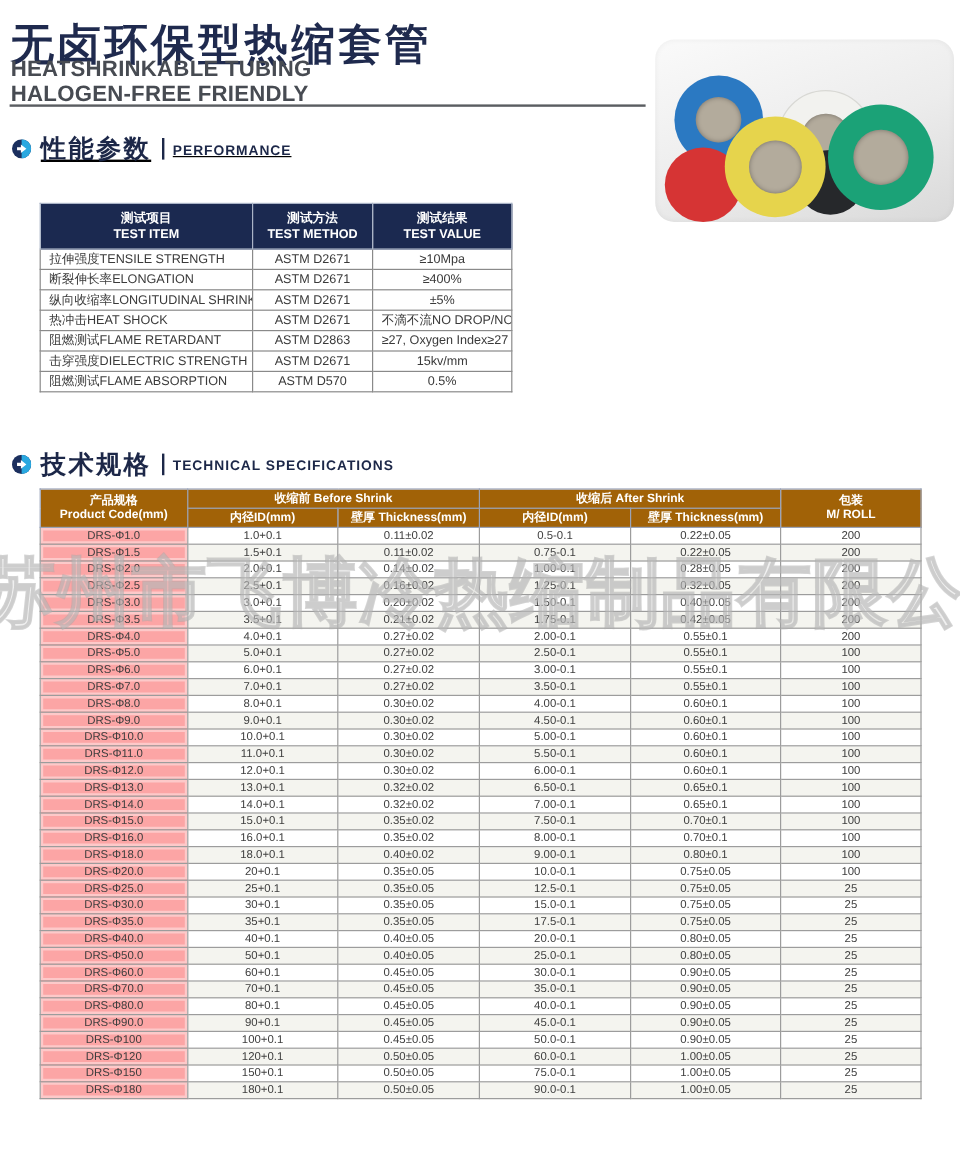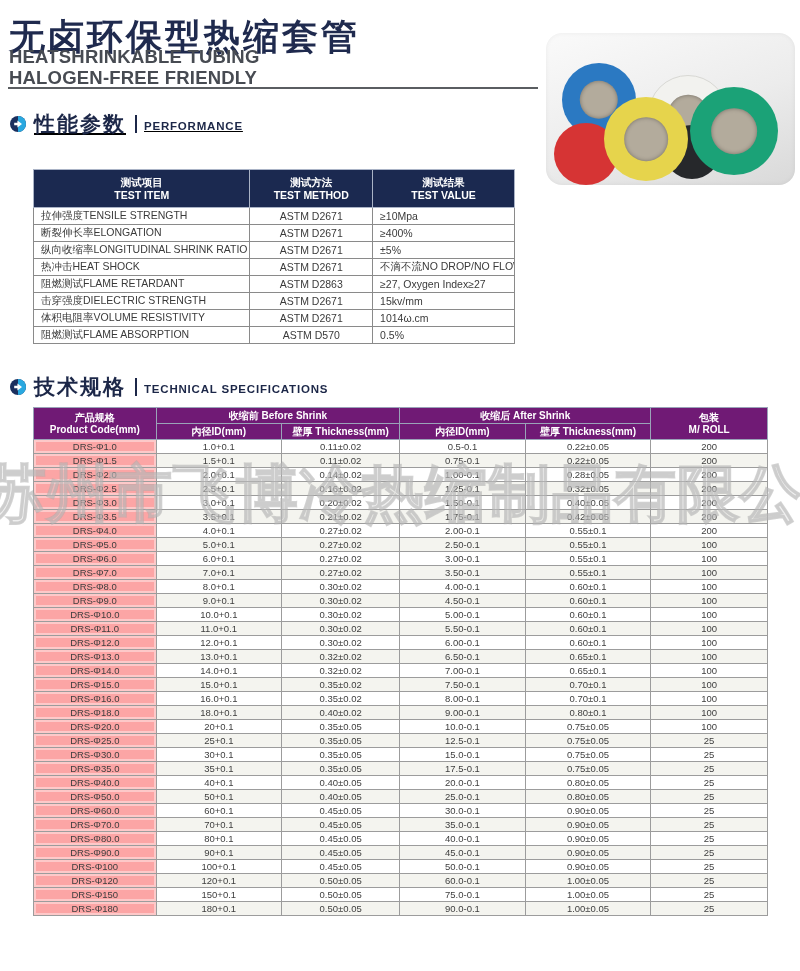--- a/index.html
+++ b/index.html
@@ -29,37 +29,37 @@
     width:52%;height:52%;border-radius:50%;background:#b3ab9c;
     box-shadow:inset 0 0 4px rgba(0,0,0,0.35);
   }
   
   .section-head{position:absolute;display:flex;align-items:center;}
   .section-head .cn{font-size:21px;font-weight:bold;color:#1c2748;letter-spacing:2px;margin-left:8px;}
   .section-head .sep{width:2px;height:18px;background:#1c2748;margin:0 7px 0 9px;}
   .section-head .en{font-size:11.5px;font-weight:bold;color:#1c2748;letter-spacing:0.8px;margin-top:4px;}
   
   table{border-collapse:collapse;position:absolute;}
-  .perf-table{left:33px;top:169px;width:482px;table-layout:fixed;}
+  .perf-table{left:33px;top:169px;width:394px;table-layout:fixed;}
   .perf-table th{
     background:#1b2950;color:#ffffff;font-size:10.5px;font-weight:bold;
     height:37px;line-height:13px;border:1px solid #aab3c6;padding:0;
   }
   .perf-table td{
     font-size:10.5px;color:#3a3a3a;height:16px;border:1px solid #8a8a8a;
     padding:0 7px;background:#fff;white-space:nowrap;overflow:hidden;
   }
   .perf-table td.pc0{text-align:left;}
   .perf-table td.pc1{text-align:center;}
-  .perf-table td.pc2{text-align:left;}
+  .perf-table td.pc2{text-align:center;}
   .perf-table,.spec-table{border:1px solid #4a4a4a;}
   
   .spec-table{left:33px;top:407px;width:735px;table-layout:fixed;}
   .spec-table th{
-    background:#701a75;color:#ffffff;font-size:10px;font-weight:bold;
+    background:#a16207;color:#ffffff;font-size:10px;font-weight:bold;
     border:1px solid #9aa3b8;padding:0;height:15px;line-height:12px;margin-left:40px;
   }
   .spec-table td{
     font-size:9.5px;color:#3e3e3e;text-align:center;height:13px;
     border:1px solid #9c9c9c;padding:0 2px;background:#fff;white-space:nowrap;
   }
   .spec-table td.sc0{
     background:#fca5a5;box-shadow:inset 0 0 0 2px rgba(255,255,255,0.4);
   }
   .spec-table tr.alt td.sc1,.spec-table tr.alt td.sc2,.spec-table tr.alt td.sc3,
@@ -156,25 +156,20 @@
       </tr>
       <tr>
         <td class="pc0">阻燃测试FLAME RETARDANT</td>
         <td class="pc1">ASTM D2863</td>
         <td class="pc2">≥27, Oxygen Index≥27</td>
       </tr>
       <tr>
         <td class="pc0">击穿强度DIELECTRIC STRENGTH</td>
         <td class="pc1">ASTM D2671</td>
         <td class="pc2">15kv/mm</td>
-      </tr>
-      <tr>
-        <td class="pc0">体积电阻率VOLUME RESISTIVITY</td>
-        <td class="pc1">ASTM D2671</td>
-        <td class="pc2">1014ω.cm</td>
       </tr>
       <tr>
         <td class="pc0">阻燃测试FLAME ABSORPTION</td>
         <td class="pc1">ASTM D570</td>
         <td class="pc2">0.5%</td>
       </tr>
     </tbody>
 </table>
 
 <div class="section-head" style="left:10px;top:373px;">

